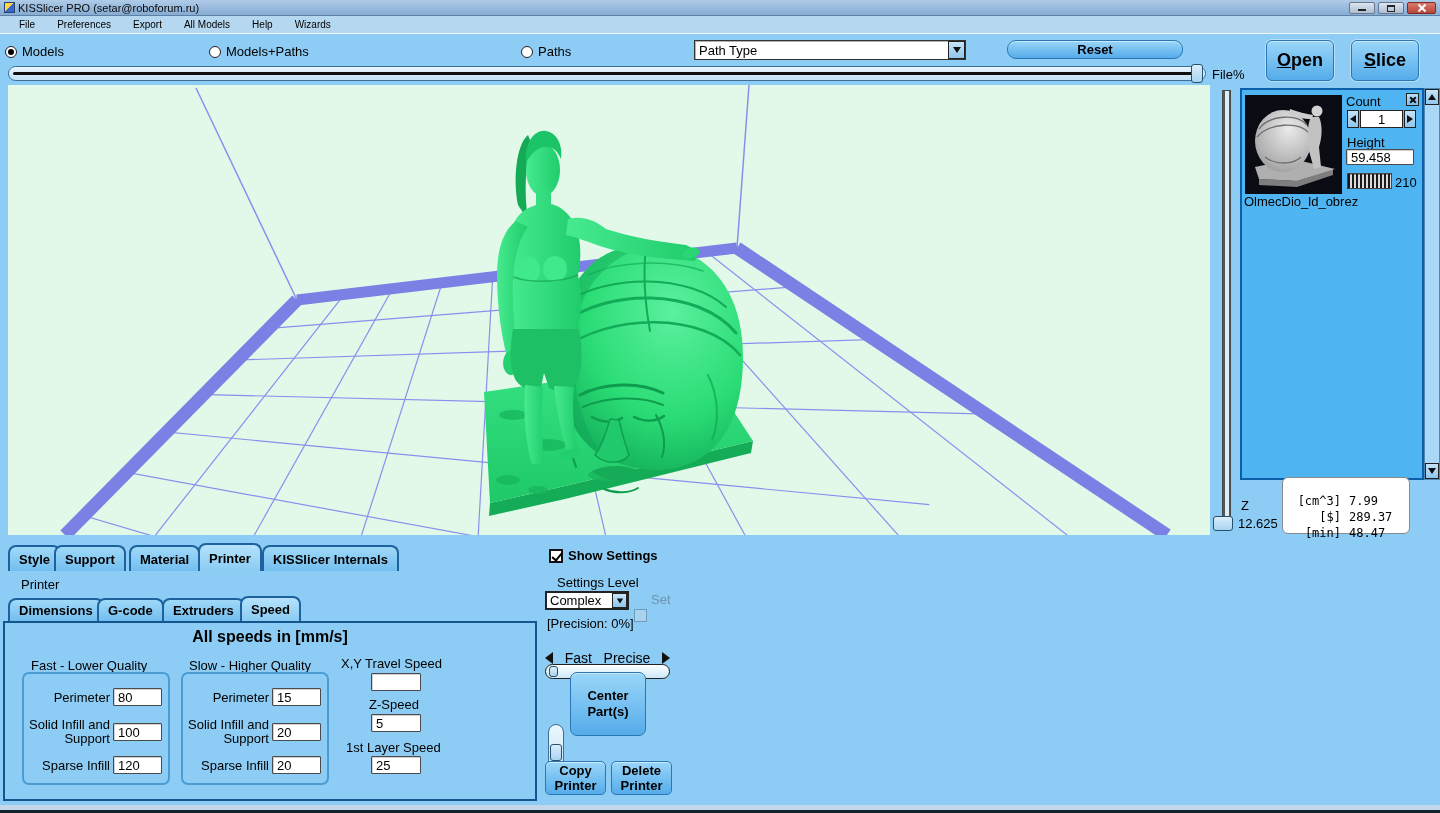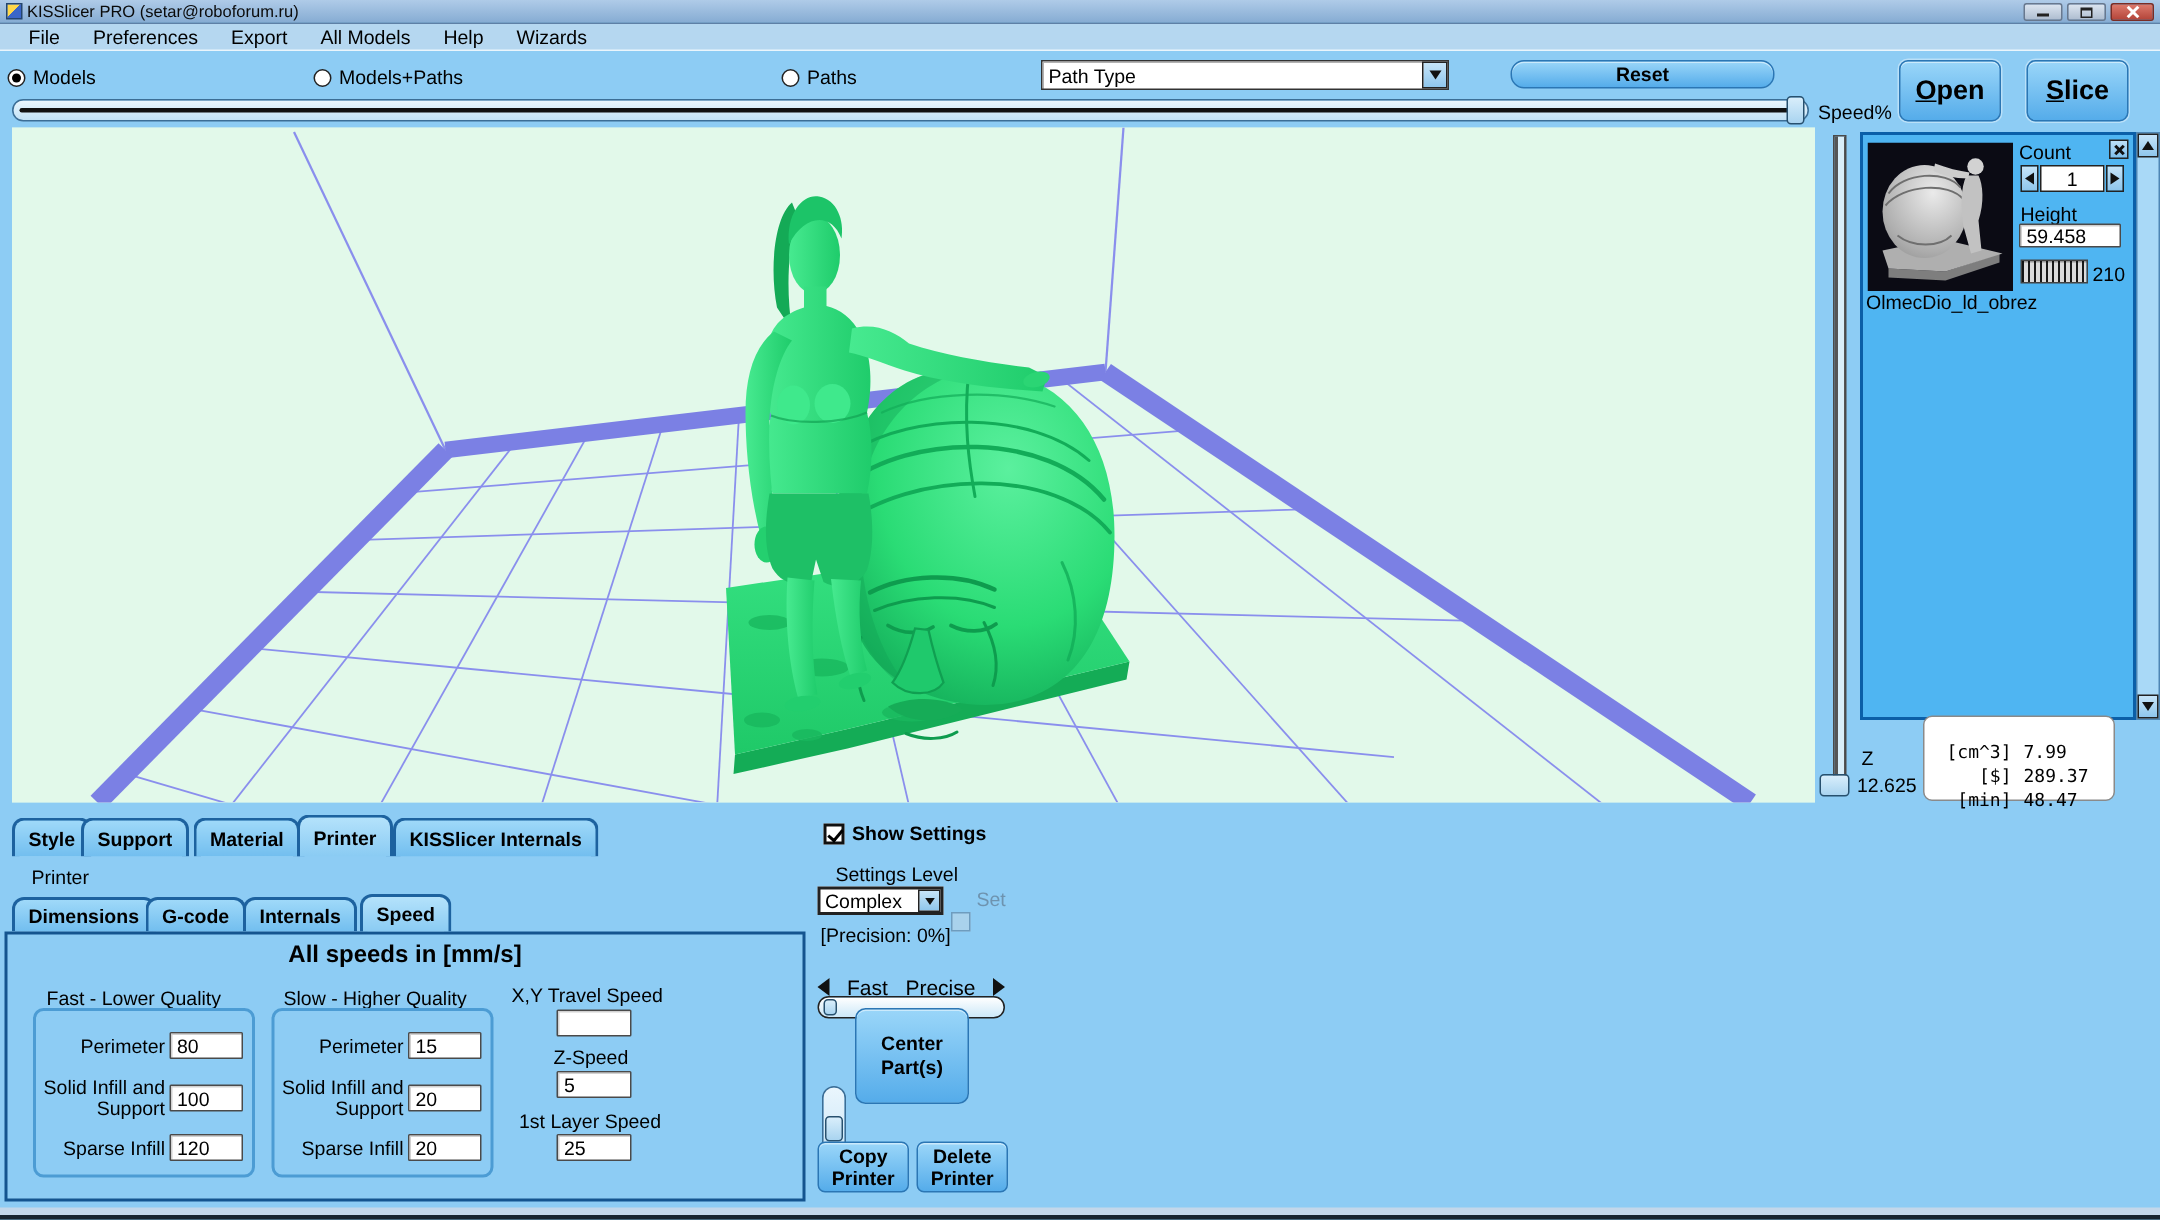--- a/index.html
+++ b/index.html
@@ -38,21 +38,21 @@
   .arrowbtn{display:flex;align-items:center;justify-content:center;background:linear-gradient(#C6E4F8,#8FC6EC);border:1px solid #222}
   .slider-groove{background:linear-gradient(#EAF6FD,#C2E2F6);border:1px solid #3C6E96;border-radius:8px;position:relative}
   .slider-line{position:absolute;left:4px;right:4px;top:50%;height:3px;margin-top:-2px;background:#111;border-radius:2px}
   .slider-thumb{position:absolute;background:linear-gradient(#D9EEFB,#A9D4F0);border:1px solid #27506E;border-radius:3px}
   .titlebar{left:0;top:0;width:1440px;height:16px;background:linear-gradient(#AFCBE8,#86ACD3);border-bottom:1px solid #5E80A6;display:flex;align-items:center}
   .title-text{font-size:11px;color:#0A0A0A;margin-left:4px}
   .winbtn{position:absolute;top:2px;height:12px;border-radius:2px;border:1px solid #68788E;
           background:linear-gradient(#DCE5F0,#AEBDD0);display:flex;align-items:center;justify-content:center}
   .winbtn.close{background:linear-gradient(#DD7A6C,#B4453A);border-color:#7A2C24}
   .menubar{left:0;top:16px;width:1440px;height:18px;background:#B5D7F0;border-bottom:1px solid #EAF5FC;display:flex;align-items:center;padding-left:8px}
-  .menu-item{font-size:13px;color:#000;padding:0 11px;height:18px;display:flex;align-items:center}
+  .menu-item{font-size:10px;color:#000;padding:0 11px;height:18px;display:flex;align-items:center}
   .statsbox{background:#fff;border:1px solid #8a8a8a;border-radius:6px;padding:15px 8px;
             font-family:"DejaVu Sans Mono",monospace;font-size:12px;color:#000}
   .statrow{display:flex;line-height:16px}
   .statunit{width:50px;text-align:right}
   .statval{margin-left:8px}
   .barcode{background:repeating-linear-gradient(90deg,#1A1A1A 0 1.5px,#DCDCDC 1.5px 4px);
            border:1px solid #444;box-shadow:inset 1px 1px 0 rgba(0,0,0,.3)}
   .panelX{position:relative;background:linear-gradient(#BCE0F8,#7FC0EE);border:1px solid #222}
   .panelX::before,.panelX::after{content:"";position:absolute;left:2px;top:5px;width:8px;height:2px;background:#111}
   .panelX::before{transform:rotate(45deg)}
@@ -127,21 +127,21 @@
     </div>
   <div class="abs btn bigbtn" style="left:1351px;top:40px;width:68px;height:41px">
       <span class="xlbl">Slice</span>
     </div>
 
   
   <div class="abs slider-groove" style="left:8px;top:66px;width:1198px;height:15px">
     <div class="slider-line"></div>
     <div class="slider-thumb" style="right:2px;top:-3px;width:12px;height:19px"></div>
   </div>
-  <span class="abs lbl" style="left:1212px;top:67px">Speed%</span>
+  <span class="abs lbl" style="left:1212px;top:67px">File%</span>
 
   
   <div class="abs" style="left:8px;top:85px;width:1202px;height:450px;background:var(--viewport-bg)">
     <svg width="1202" height="450" viewBox="0 0 1202 450">
       <defs>
         <clipPath id="bedClip">
             <polygon points="289,215 729,163 1159,450 57,450"></polygon>
           </clipPath>
         <radialGradient id="headGrad" cx="0.62" cy="0.3" r="0.85">
           <stop offset="0" stop-color="#5BF09E"></stop>
@@ -360,21 +360,21 @@
   <span class="lbl abs" style="left:21px;top:577px">Printer</span>
 
   
   <div class="tab" style="left:8px;top:598px;height:23px">
       <span>Dimensions</span>
     </div>
   <div class="tab" style="left:97px;top:598px;height:23px">
       <span>G-code</span>
     </div>
   <div class="tab" style="left:162px;top:598px;height:23px">
-      <span>Internals</span>
+      <span>Extruders</span>
     </div>
   <div class="tab active" style="left:240px;top:596px;height:25px">
       <span>Speed</span>
     </div>
 
   
   <div class="abs" style="left:3px;top:621px;width:534px;height:180px;border:2px solid #14548F;background:var(--app-bg);z-index:2">
     <div class="b" style="position:absolute;left:0;top:5px;width:100%;text-align:center;font-size:16px">All speeds in [mm/s]</div>
 
     <span class="lbl" style="position:absolute;left:26px;top:35px">Fast - Lower Quality</span>

